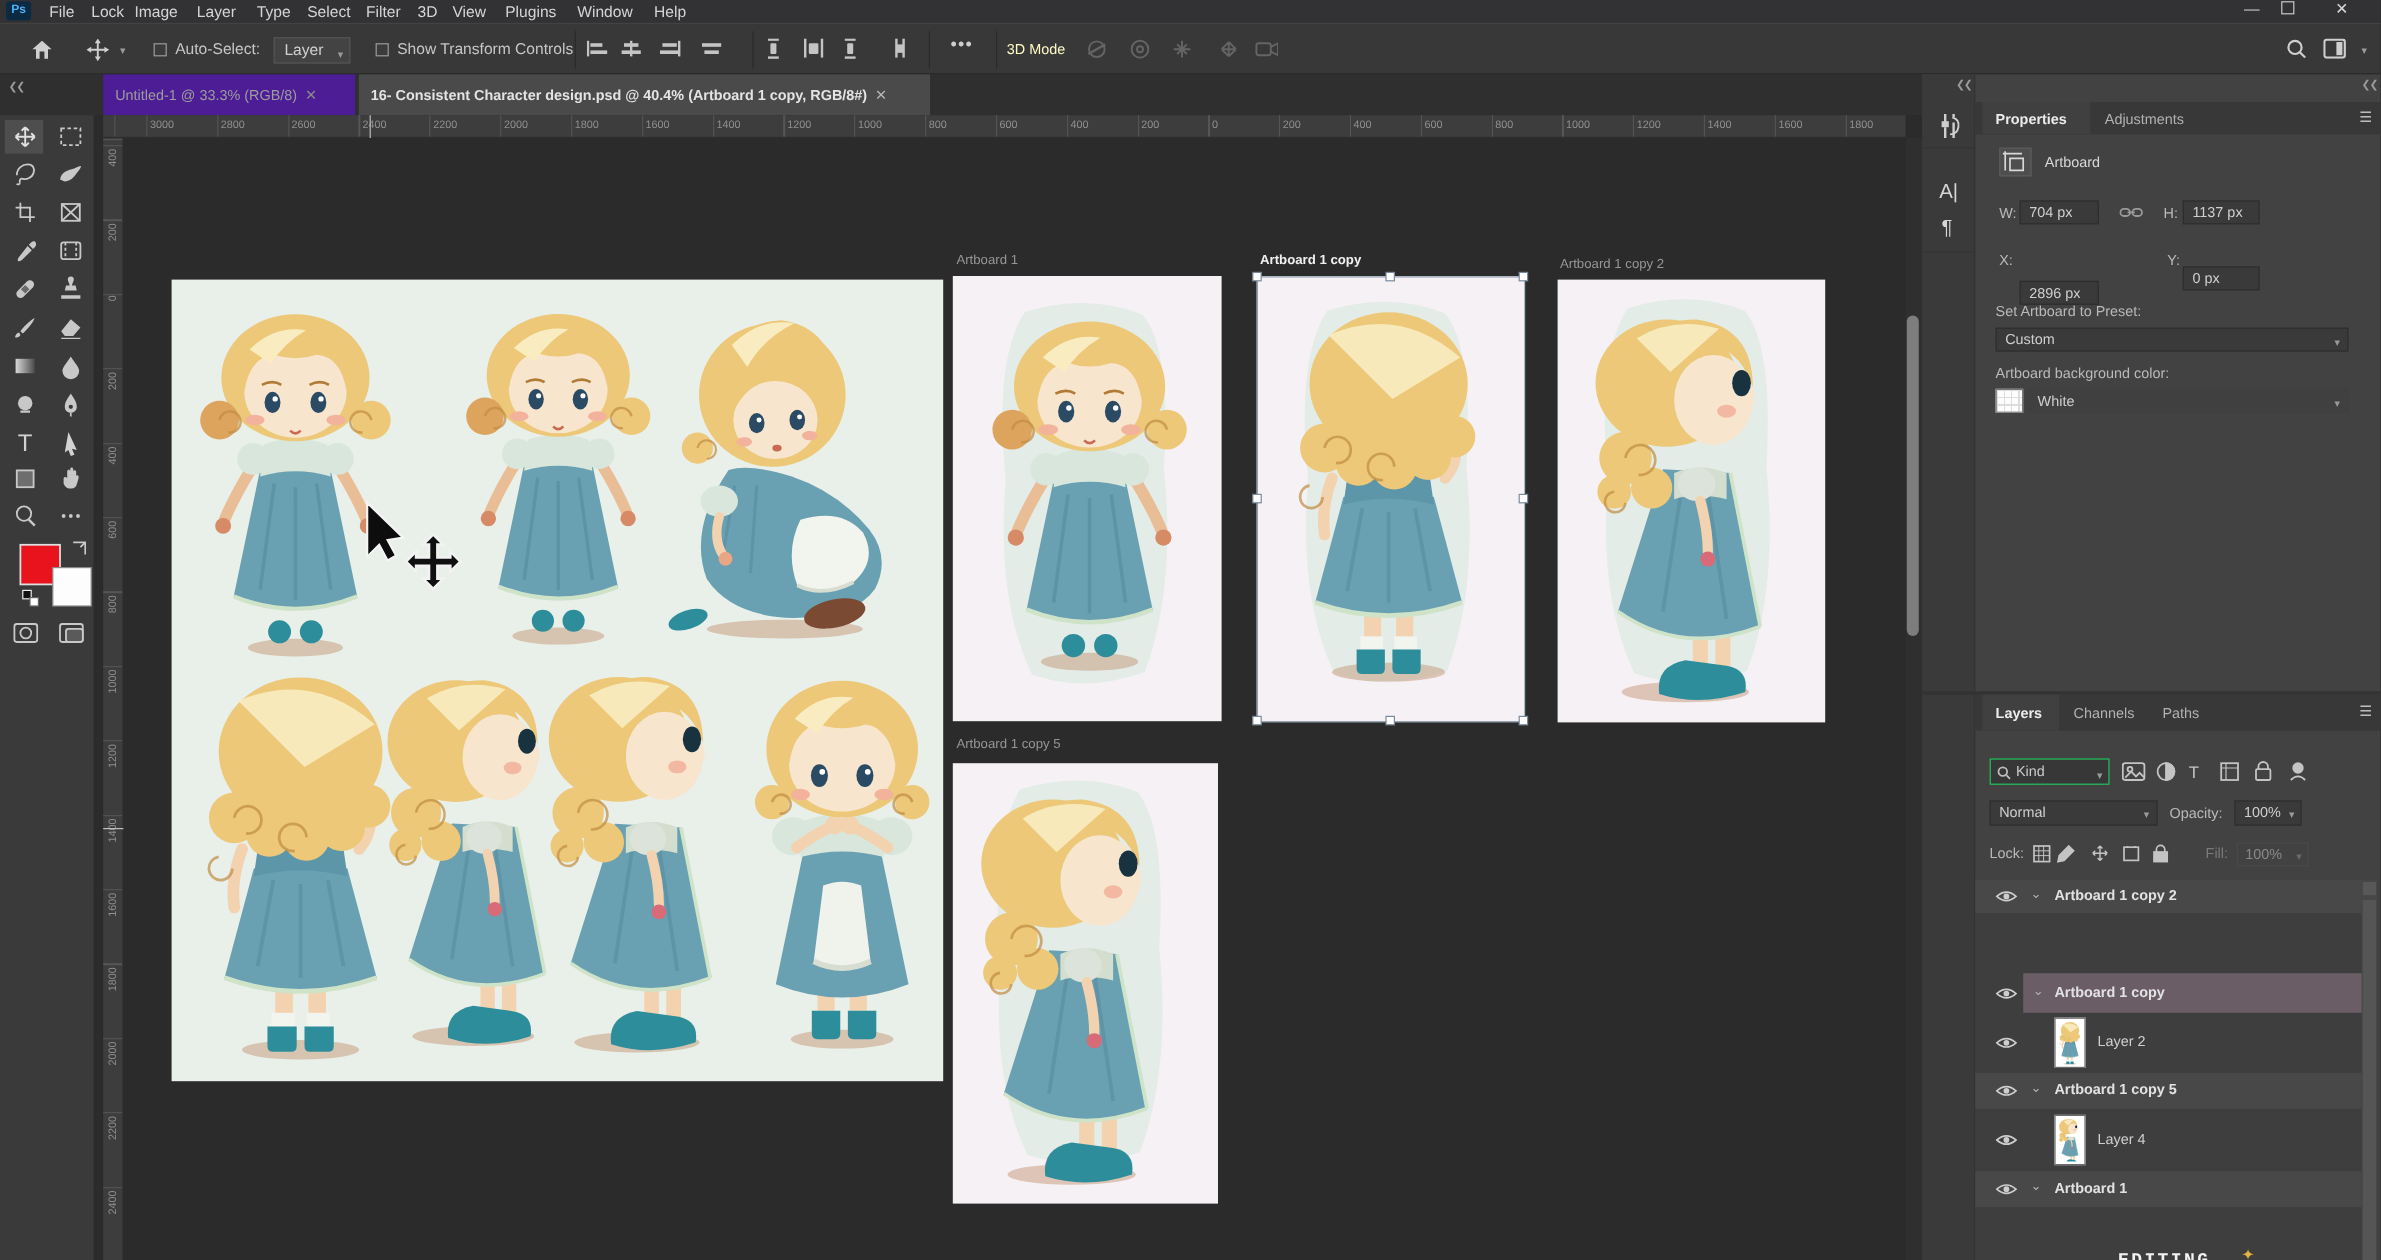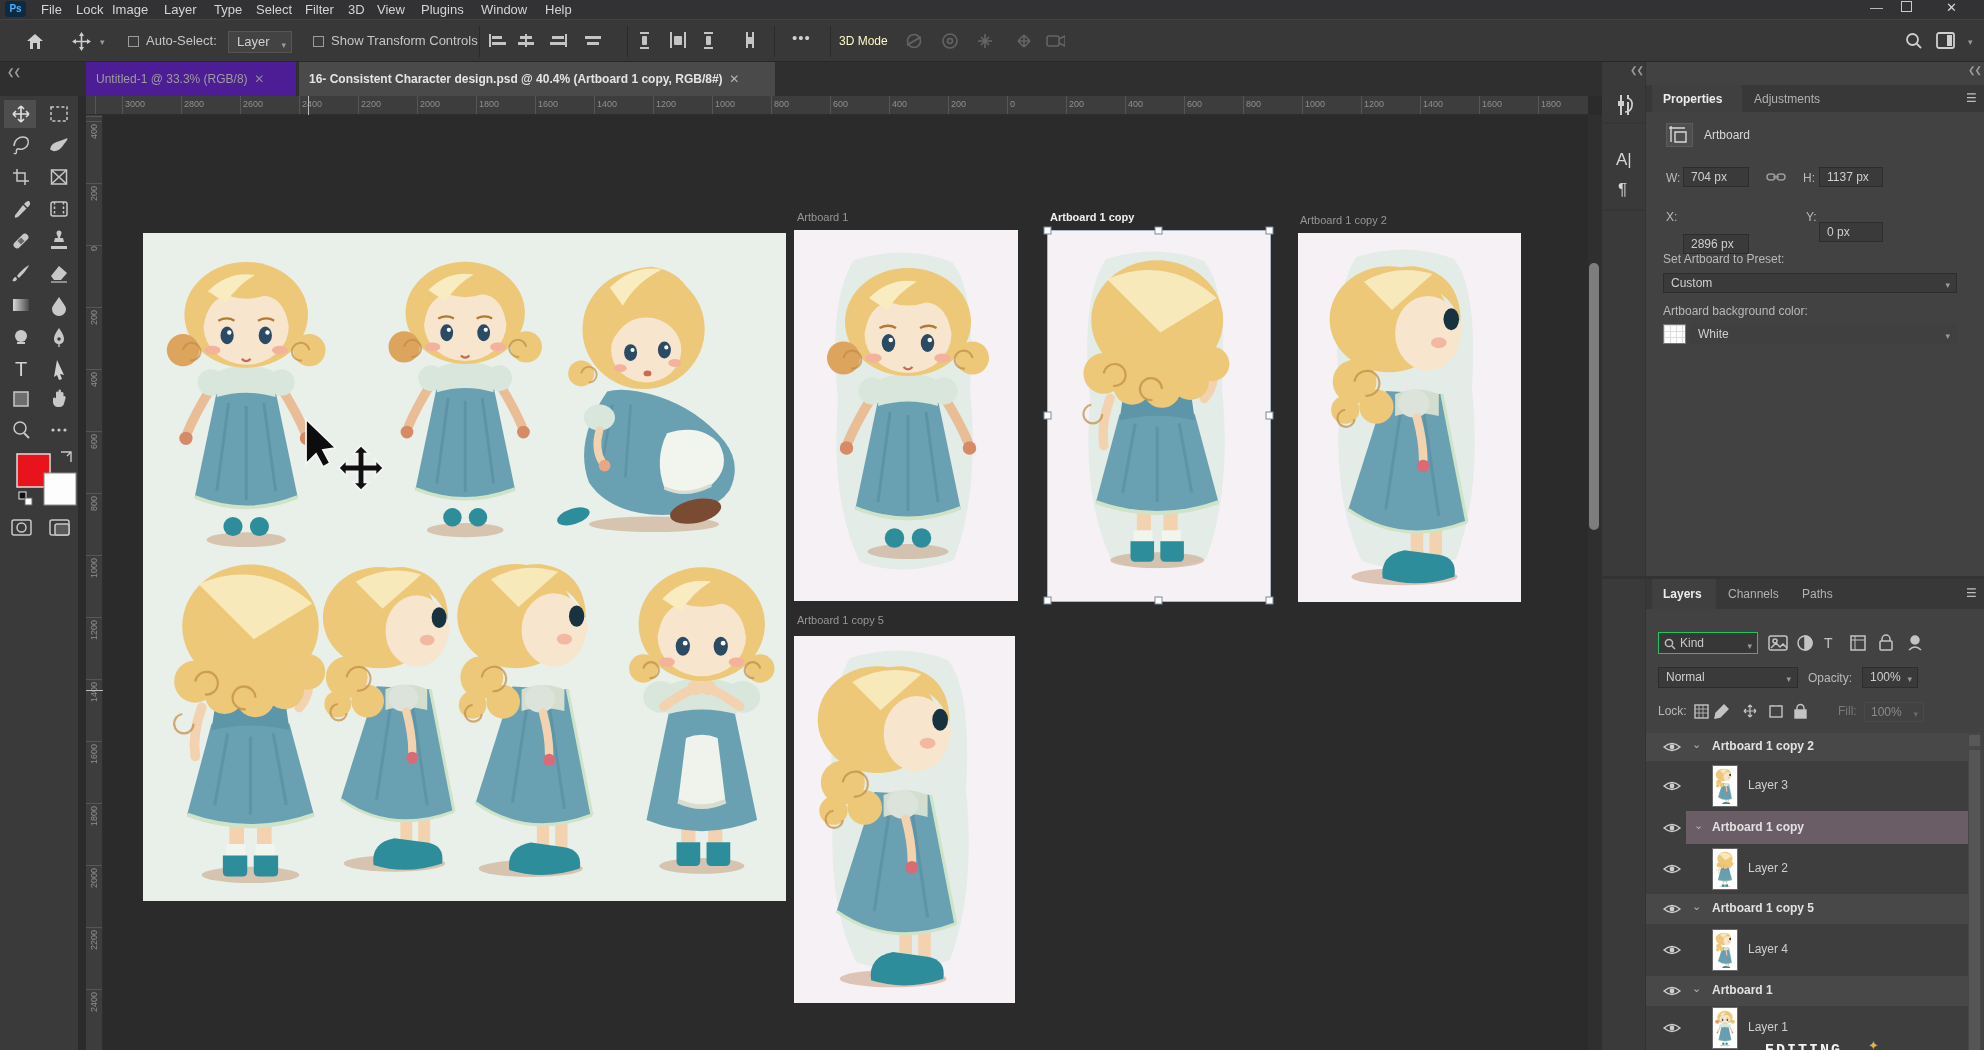--- a/index.html
+++ b/index.html
@@ -621,30 +621,20 @@
 
     <div class="abs" style="left:44px;top:671px;width:324px;height:317px;background:#3e3e3e;"></div>
     <div class="abs lrow lhead" style="top:671px;height:28px;">
       <svg class="eye" viewBox="0 0 18 12">
           <path d="M1 6 Q9 -1 17 6 Q9 13 1 6 Z" fill="none" stroke="#cdcdcd" stroke-width="1.4"></path>
           <circle cx="9" cy="6" r="2.4" fill="#cdcdcd"></circle>
         </svg>
       <span class="chev">⌄</span>
         <span class="hname">Artboard 1 copy 2</span>
     </div>
-    <div class="abs lrow" style="top:699px;height:50px;">
-      <svg class="eye" viewBox="0 0 18 12">
-          <path d="M1 6 Q9 -1 17 6 Q9 13 1 6 Z" fill="none" stroke="#cdcdcd" stroke-width="1.4"></path>
-          <circle cx="9" cy="6" r="2.4" fill="#cdcdcd"></circle>
-        </svg>
-      <div class="thumb"><svg width="24" height="38" viewBox="0 0 24 38">
-            <use href="#gside" transform="translate(1,2) scale(0.183)"></use>
-          </svg></div>
-      <span class="lname">Layer 3</span>
-    </div>
     <div class="abs lrow" style="top:749px;height:33px;">
       <div class="abs" style="left:40px;top:0;width:284px;height:33px;background:#6b5d66;"></div>
       <svg class="eye" viewBox="0 0 18 12">
           <path d="M1 6 Q9 -1 17 6 Q9 13 1 6 Z" fill="none" stroke="#cdcdcd" stroke-width="1.4"></path>
           <circle cx="9" cy="6" r="2.4" fill="#cdcdcd"></circle>
         </svg>
       <span class="chev" style="left:48px;">⌄</span>
         <span class="hname">Artboard 1 copy</span>
     </div>
     <div class="abs lrow" style="top:782px;height:50px;">
@@ -676,30 +666,20 @@
       <span class="lname">Layer 4</span>
     </div>
     <div class="abs lrow lhead" style="top:914px;height:30px;">
       <svg class="eye" viewBox="0 0 18 12">
           <path d="M1 6 Q9 -1 17 6 Q9 13 1 6 Z" fill="none" stroke="#cdcdcd" stroke-width="1.4"></path>
           <circle cx="9" cy="6" r="2.4" fill="#cdcdcd"></circle>
         </svg>
       <span class="chev">⌄</span>
         <span class="hname">Artboard 1</span>
     </div>
-    <div class="abs lrow" style="top:944px;height:44px;">
-      <svg class="eye" viewBox="0 0 18 12">
-          <path d="M1 6 Q9 -1 17 6 Q9 13 1 6 Z" fill="none" stroke="#cdcdcd" stroke-width="1.4"></path>
-          <circle cx="9" cy="6" r="2.4" fill="#cdcdcd"></circle>
-        </svg>
-      <div class="thumb"><svg width="24" height="38" viewBox="0 0 24 38">
-            <use href="#gfront" transform="translate(1,2) scale(0.183)"></use>
-          </svg></div>
-      <span class="lname">Layer 1</span>
-    </div>
 
     <div class="abs" style="left:366px;top:671px;width:13px;height:317px;background:#474747;"></div>
     <div class="abs" style="left:367px;top:673px;width:11px;height:11px;background:#585858;"></div>
     <div class="abs" style="left:367px;top:688px;width:11px;height:300px;background:#555;"></div>
 
     <div class="abs" style="left:163px;top:980px;color:#f2f2f2;font-weight:bold;font-size:15px;letter-spacing:2px;font-family:'Liberation Mono',monospace;">EDITING</div>
     <div class="abs" style="left:266px;top:976px;color:#e3b341;font-size:13px;">✦</div>
   </div>
 
 </div>

